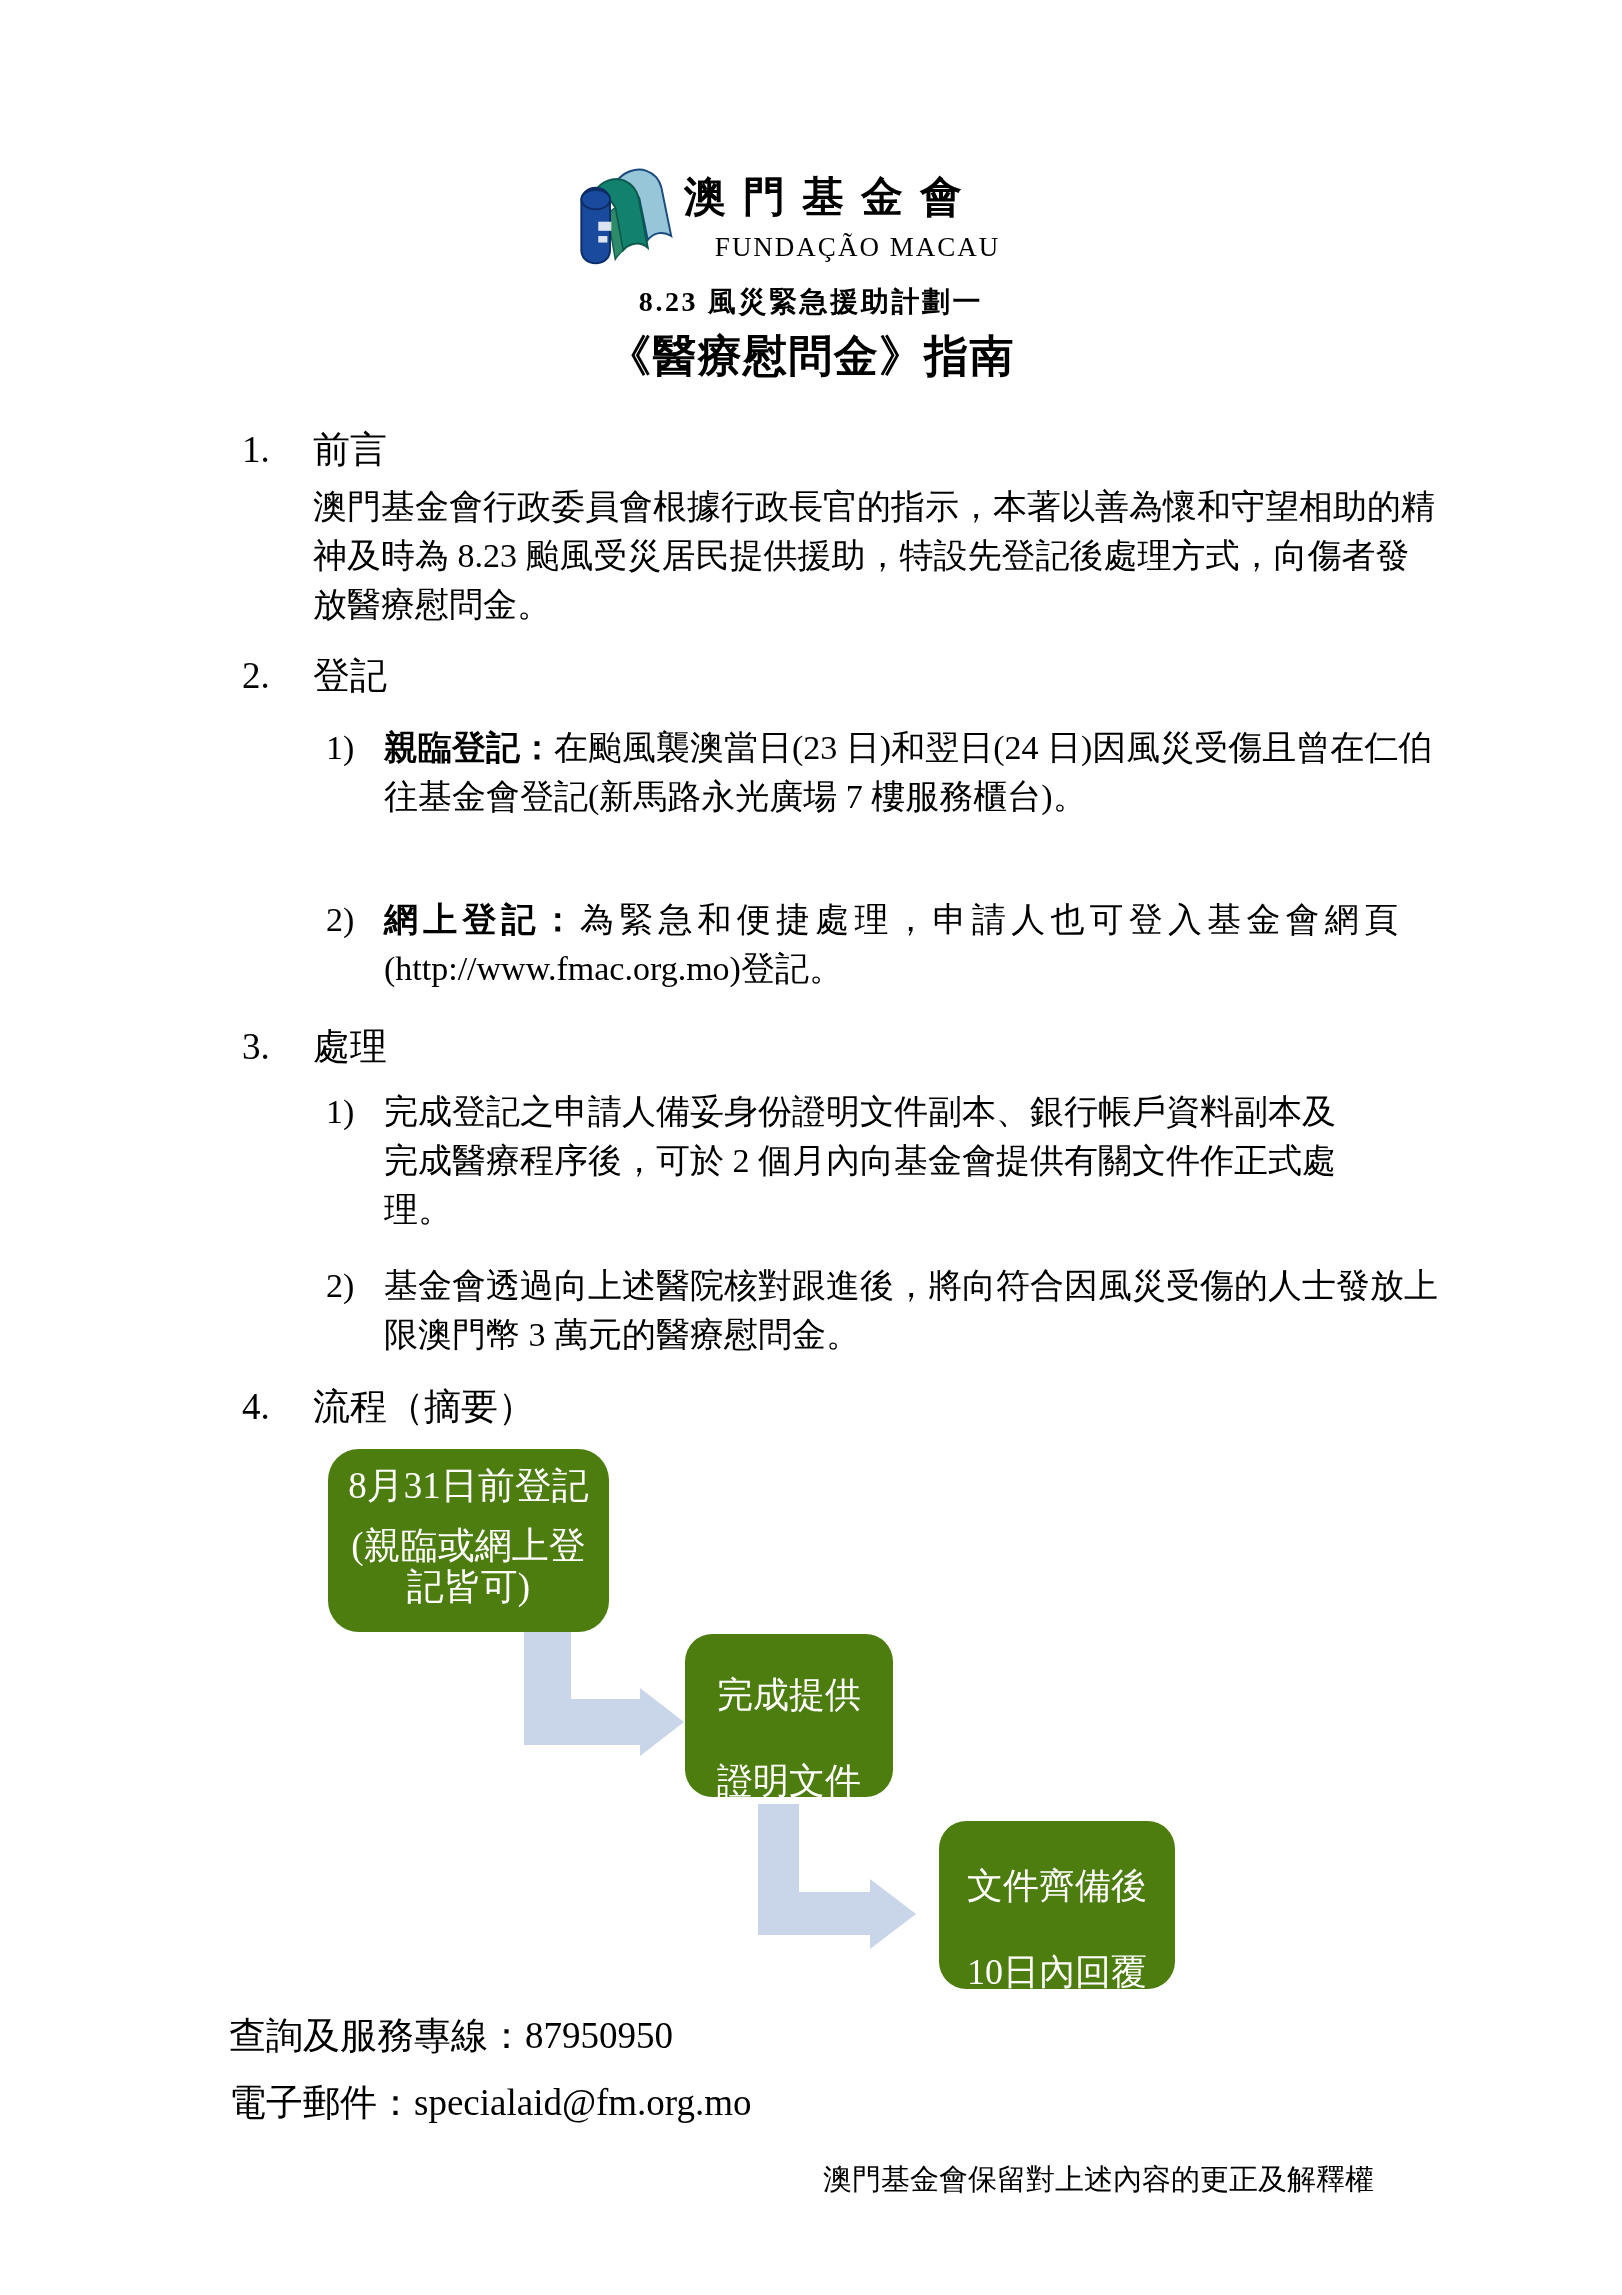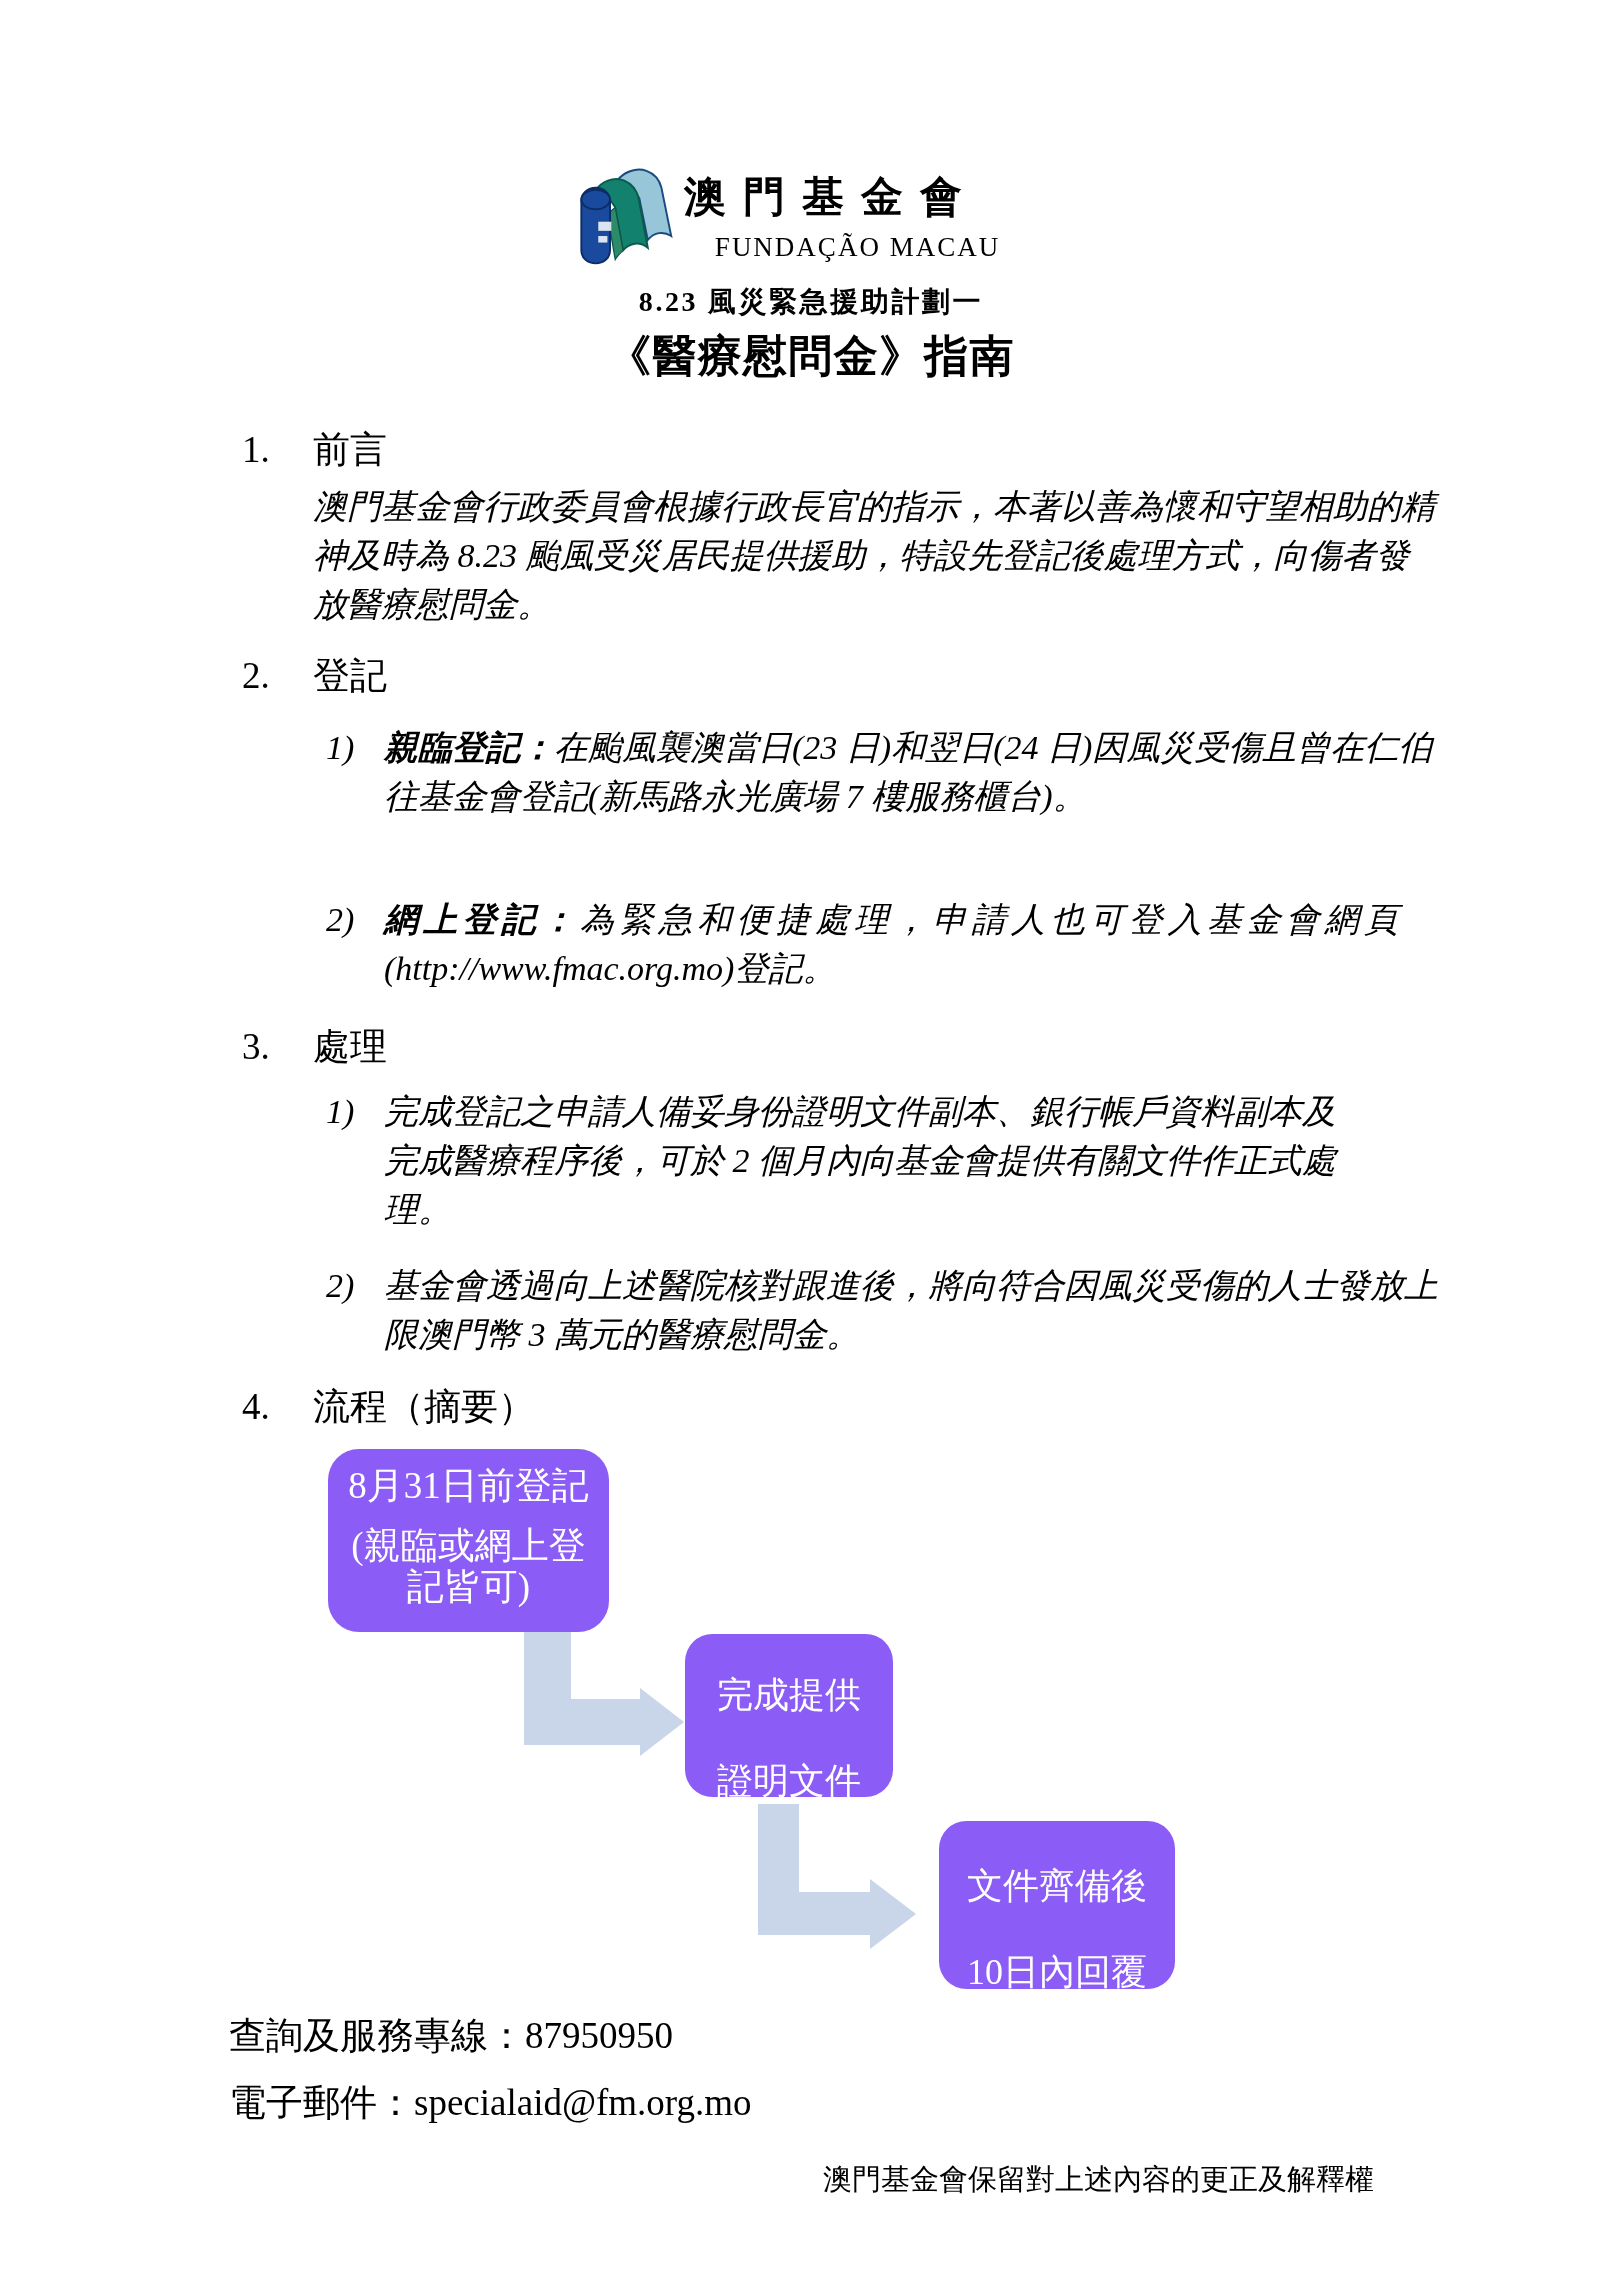--- a/index.html
+++ b/index.html
@@ -12,29 +12,29 @@
   #logo-art{left:576px;top:167px;width:111px;height:99px;}
   #logo-zh{left:684px;top:169px;font-size:42px;font-weight:bold;letter-spacing:17px;white-space:nowrap;}
   #logo-pt{left:684px;top:232px;width:347px;text-align:center;font-size:27px;letter-spacing:2px;white-space:nowrap;}
   .title-line{left:0;width:1622px;text-align:center;font-weight:bold;white-space:nowrap;}
   #title1{top:283px;font-size:28px;letter-spacing:2.6px;}
   #title2{top:327px;font-size:44px;letter-spacing:1.3px;}
   
   .sec{position:absolute;left:242px;font-size:37px;font-weight:normal;white-space:nowrap;}
   .snum{display:inline-block;width:71px;}
   
-  .bline{height:49px;line-height:49px;font-size:34px;white-space:nowrap;font-style:italic;}
+  .bline{height:49px;line-height:49px;font-size:34px;white-space:nowrap;}
   #p1{left:313px;top:482px;}
   .item{position:absolute;left:326px;}
   .inum{display:inline-block;width:58px;}
   .cont{padding-left:58px;}
   .b{font-weight:bold;}
   .sp{letter-spacing:5.2px;}
   
-  .fbox{position:absolute;background:#8b5cf6;color:#ffffff;
+  .fbox{position:absolute;background:#4d7c0f;color:#ffffff;
         font-family:"Liberation Serif","DejaVu Serif",serif;text-align:center;}
   #fbox1{left:328px;top:1449px;width:281px;height:183px;border-radius:31px;padding-top:14.4px;box-sizing:border-box;}
   #fbox1 .l1{font-size:37px;line-height:46px;margin-bottom:15.7px;white-space:nowrap;}
   #fbox1 .l2{font-size:37px;line-height:41px;white-space:nowrap;}
   #fbox2{left:685px;top:1634px;width:208px;height:163px;border-radius:27.5px;
          display:flex;flex-direction:column;justify-content:center;}
   #fbox3{left:939px;top:1821px;width:236px;height:168px;border-radius:27.5px;
          display:flex;flex-direction:column;}
   .fbox .m{font-size:36px;line-height:42px;white-space:nowrap;margin-top:44px;}
   .arrowpart{position:absolute;background:#c9d5e8;}

